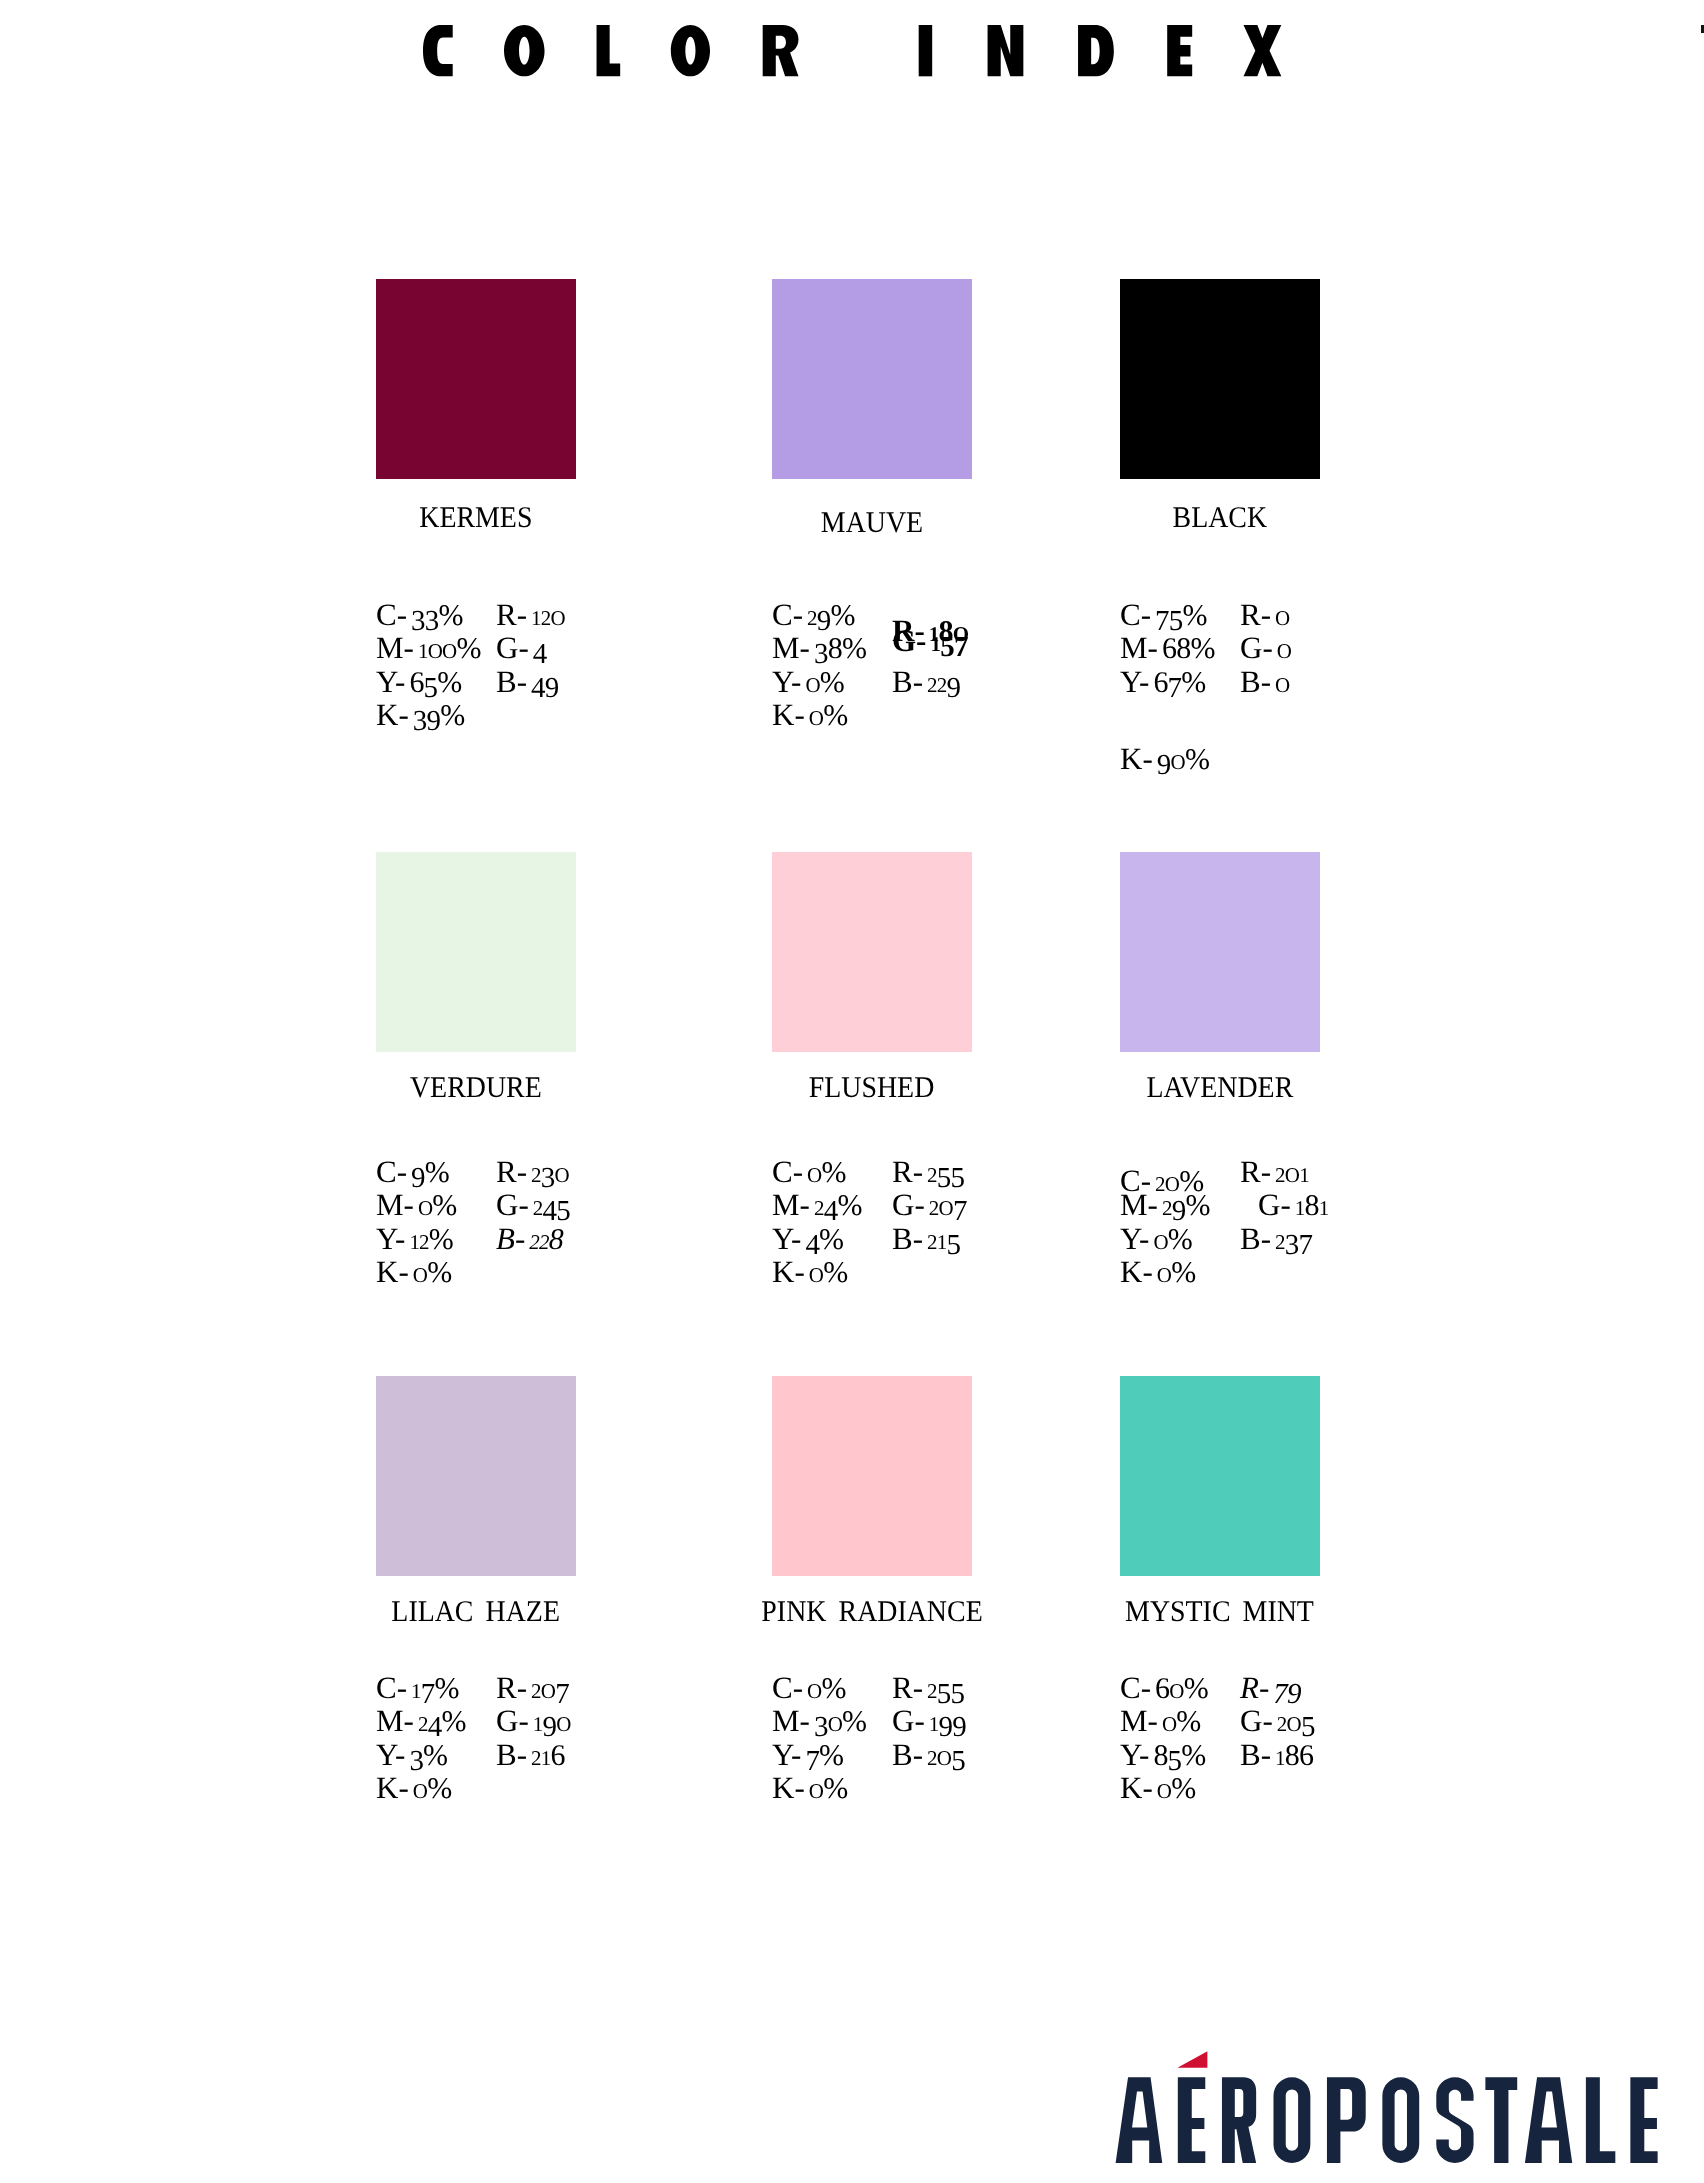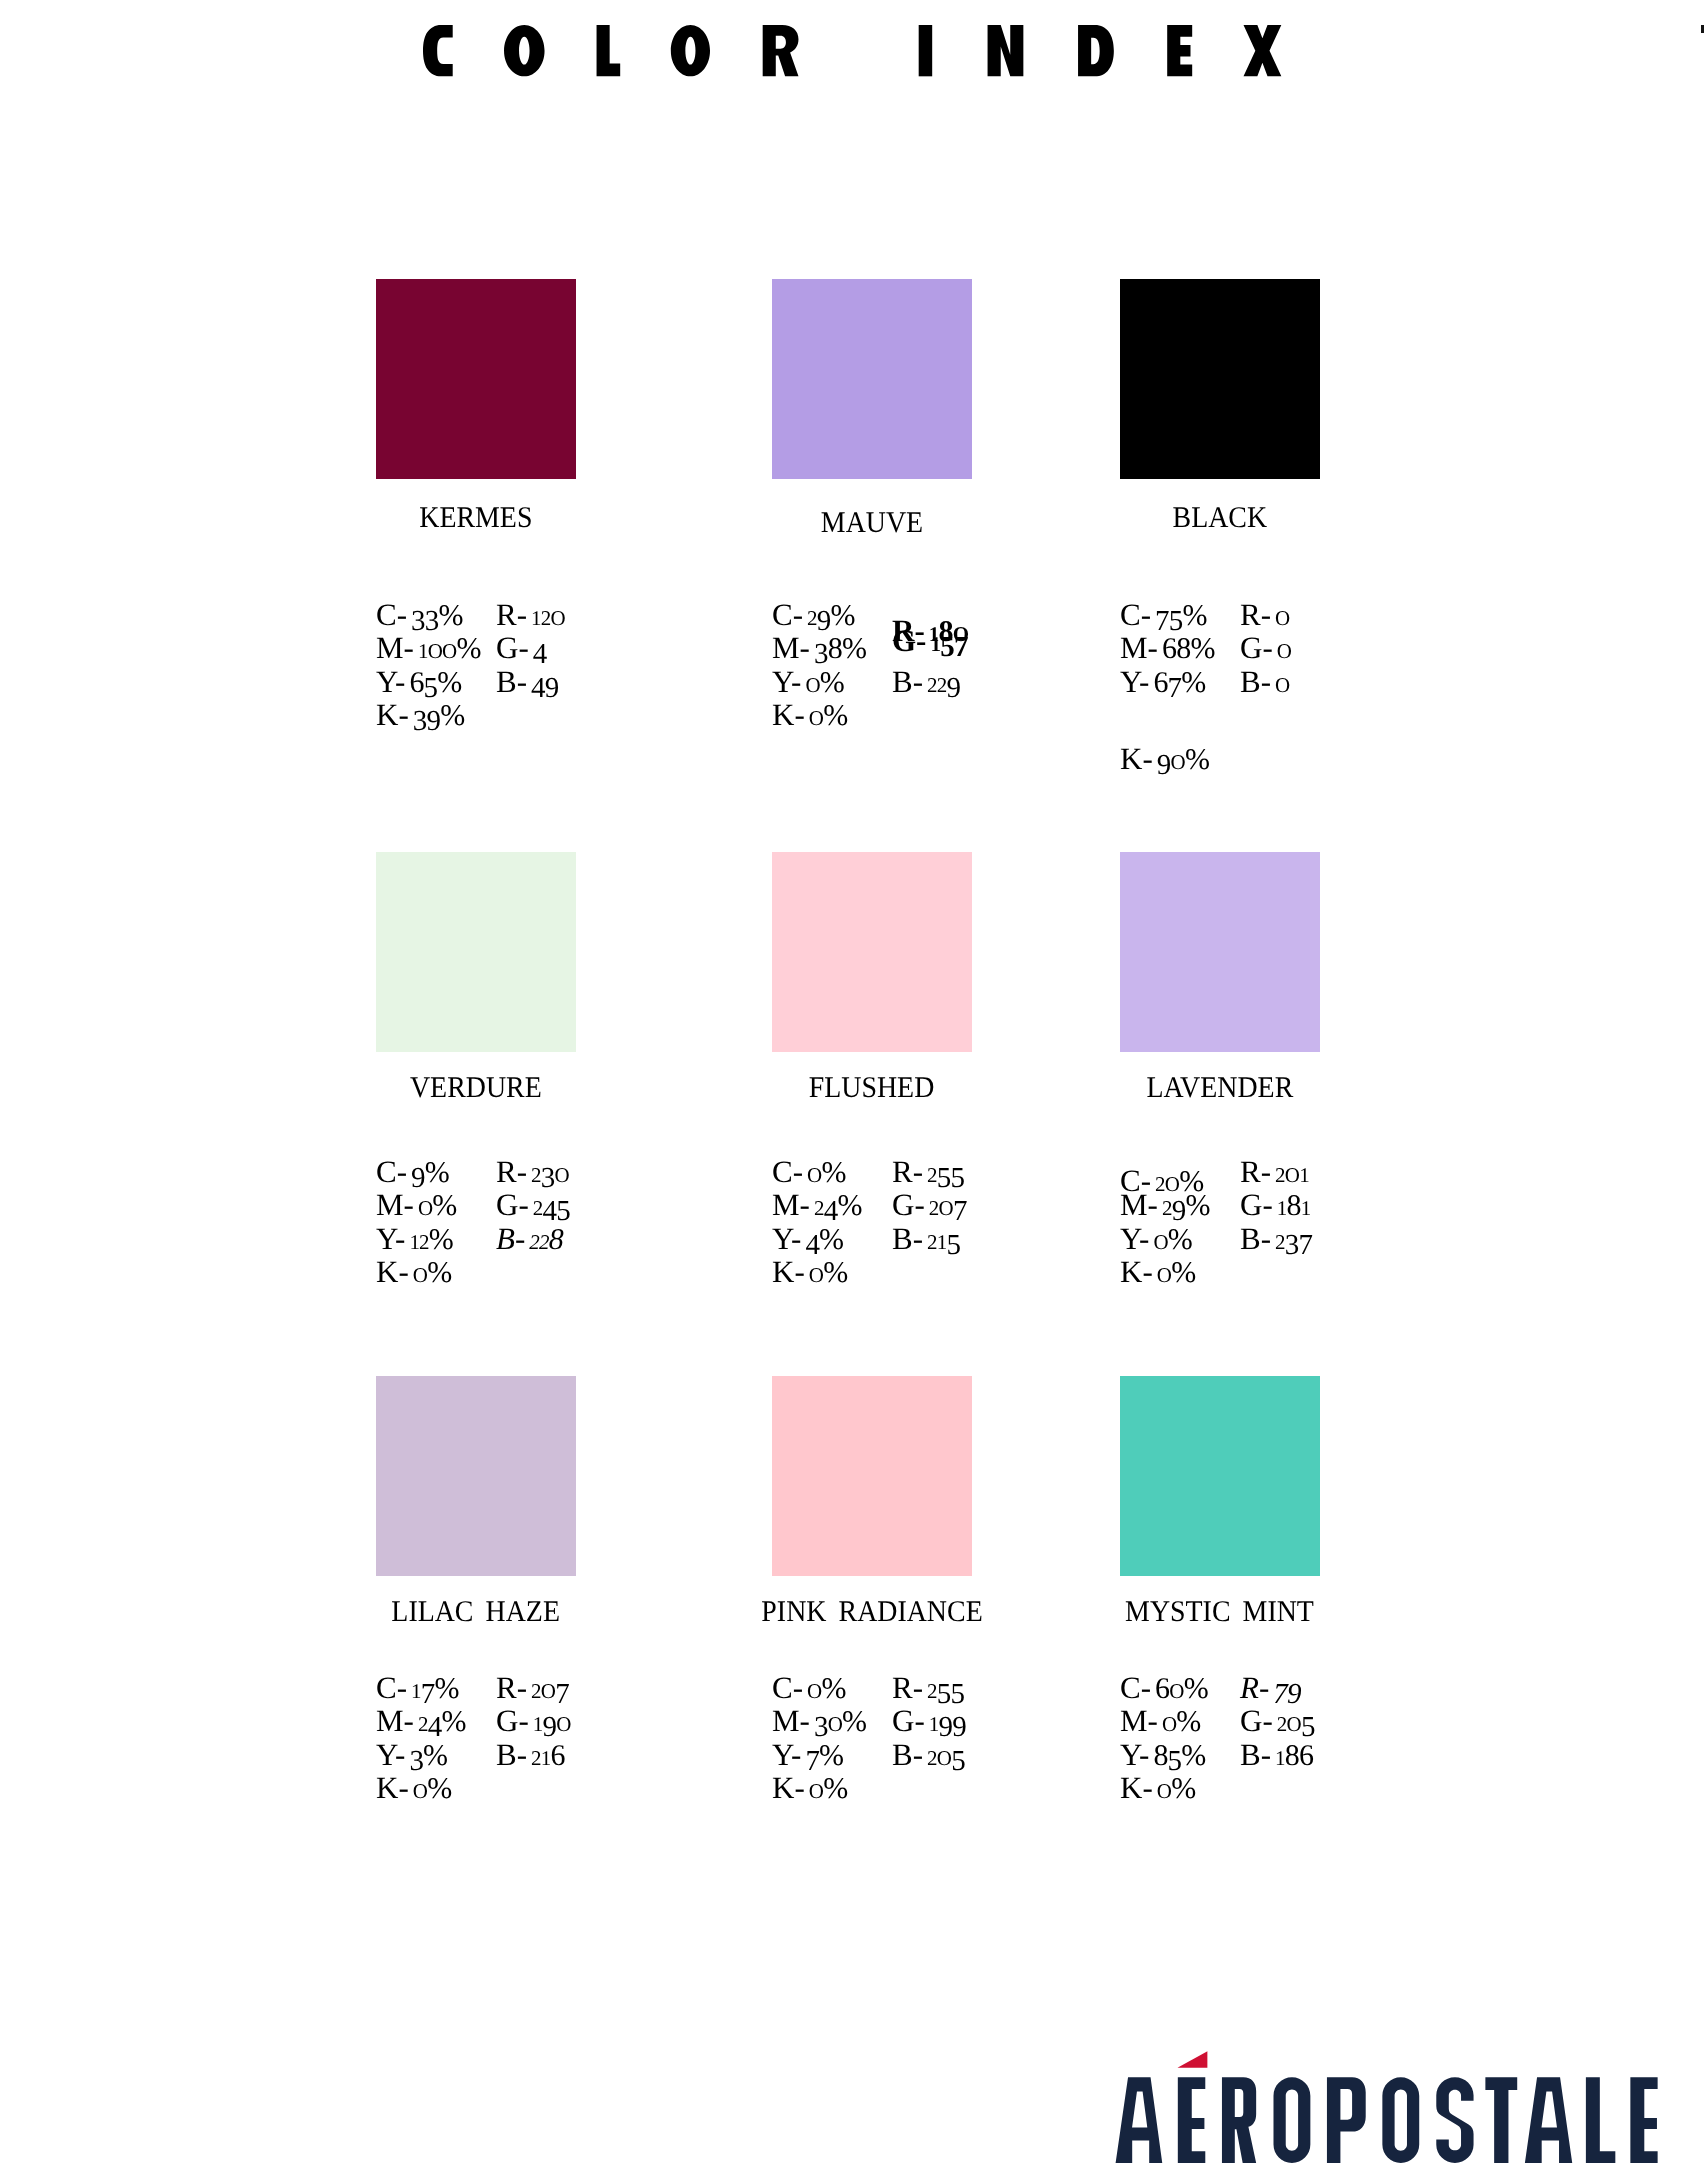--- a/index.html
+++ b/index.html
@@ -172,21 +172,21 @@
       <div class="cname" style="top: 221px;"><i>LAVENDER</i></div>
       <div class="vals" style="top: 304px;">
         <div class="vcol" style="left: 0px;">
           <div class="vrow" style="top: 0px; margin-top: 9px;"><span>C-</span><span class="gap"></span><span class="num"><span class="osf">2</span><span class="osf ze">O</span><span class="pct">%</span></span></div>
           <div class="vrow" style="top: 33px;"><span>M-</span><span class="gap"></span><span class="num"><span class="osf">2</span><span class="osf dn">9</span><span class="pct">%</span></span></div>
           <div class="vrow" style="top: 67px;"><span>Y-</span><span class="gap"></span><span class="num"><span class="osf ze">O</span><span class="pct">%</span></span></div>
           <div class="vrow" style="top: 100px;"><span>K-</span><span class="gap"></span><span class="num"><span class="osf ze">O</span><span class="pct">%</span></span></div>
         </div>
         <div class="vcol" style="left: 120px;">
           <div class="vrow" style="top: 0px;"><span>R-</span><span class="gap"></span><span class="num"><span class="osf">2</span><span class="osf ze">O</span><span class="osf">1</span></span></div>
-          <div class="vrow" style="top: 33px;"><span>G-</span><span class="gap"></span><span class="num"><span class="osf">1</span><span class="osf up">8</span><span class="osf">1</span></span></div>
+          <div class="vrow" style="top: 33px; margin-left: 18px;"><span>G-</span><span class="gap"></span><span class="num"><span class="osf">1</span><span class="osf up">8</span><span class="osf">1</span></span></div>
           <div class="vrow" style="top: 67px;"><span>B-</span><span class="gap"></span><span class="num"><span class="osf">2</span><span class="osf dn">3</span><span class="osf dn">7</span></span></div>
         </div>
       </div>
     </div>
     <div class="cell" style="left: 376px; top: 1376px;">
       <div class="swatch" style="background: rgb(207, 190, 216);"></div>
       <div class="cname" style="top: 221px;"><i>LILAC HAZE</i></div>
       <div class="vals" style="top: 296px;">
         <div class="vcol" style="left: 0px;">
           <div class="vrow" style="top: 0px;"><span>C-</span><span class="gap"></span><span class="num"><span class="osf">1</span><span class="osf dn">7</span><span class="pct">%</span></span></div>

